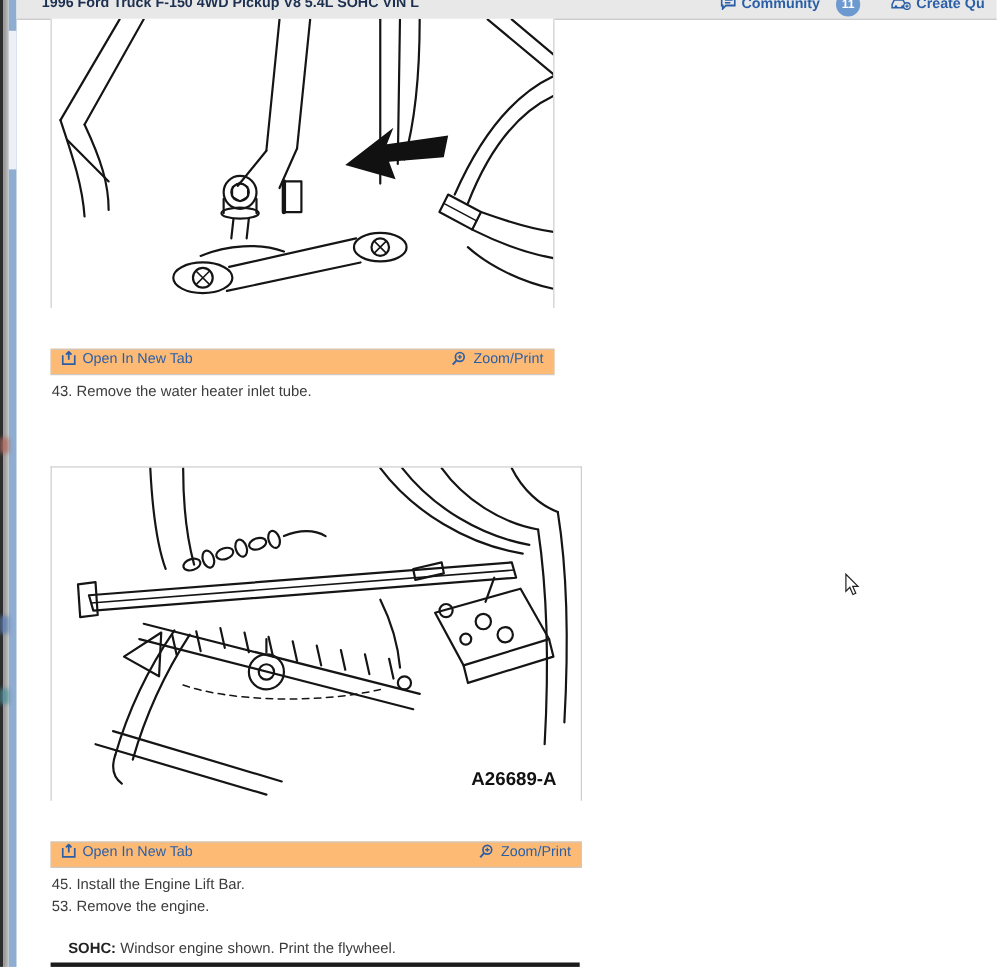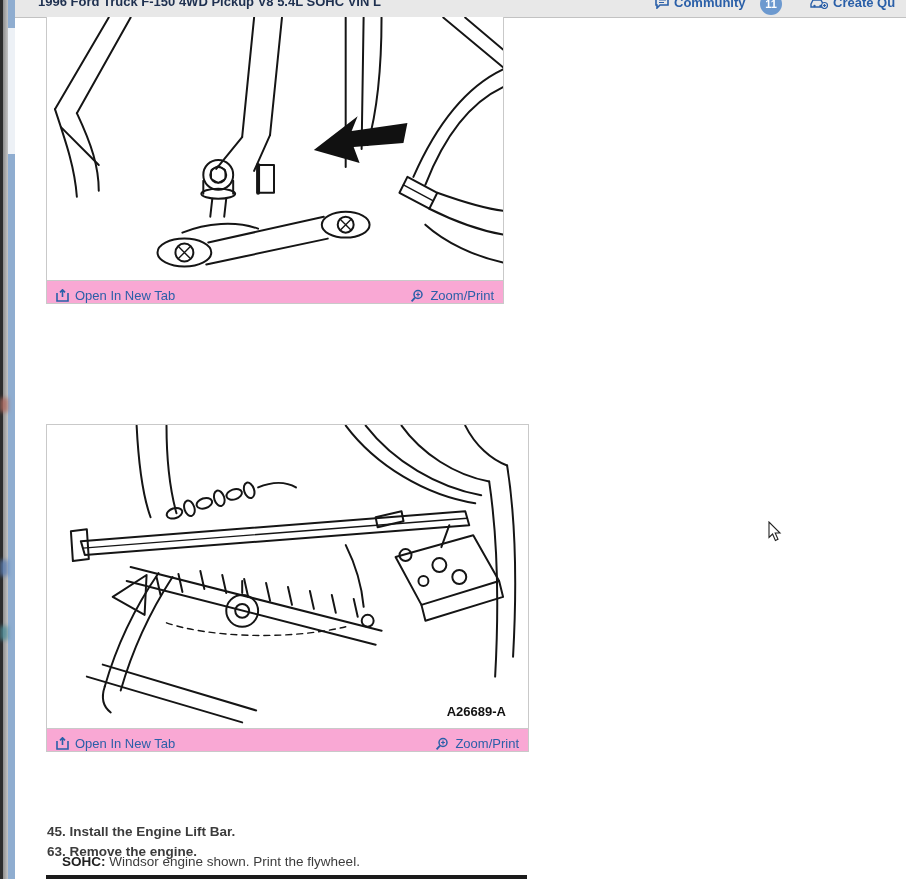--- a/index.html
+++ b/index.html
@@ -29,28 +29,28 @@
   .badge{position:absolute;left:745px;top:-7px;width:22px;height:22px;border-radius:50%;
     background:#6c99cf;color:#fff;font-size:11px;font-weight:bold;display:flex;
     align-items:center;justify-content:center;}
   
   .fig{position:absolute;background:#fff;}
   .fig1{left:46px;top:17px;width:458px;}
   .fig2{left:46px;top:424px;width:483px;}
   .fig-img{background:#fff;position:relative;overflow:hidden;}
   .fig1 .fig-img{height:263px;border-left:1px solid #c9c9c9;border-right:1px solid #c9c9c9;}
   .fig2 .fig-img{height:303px;border:1px solid #c9c9c9;border-bottom:none;}
-  .fig-bar{height:22px;border:1px solid #c9c9c9;background:#f9a8d4;display:flex;
-    align-items:flex-end;justify-content:space-between;padding:0 9px;font-size:13px;}
+  .fig-bar{height:22px;border:1px solid #c9c9c9;background:#fdba74;display:flex;
+    align-items:flex-start;justify-content:space-between;padding:0 9px;font-size:13px;margin-top:37px;}
   .fig-link{color:#2a5fa8;display:flex;align-items:center;gap:6px;cursor:pointer;}
-  .fig-code{position:absolute;right:22px;bottom:9px;font-size:13px;font-weight:bold;color:#111;}
+  .fig-code{position:absolute;right:22px;bottom:9px;font-size:17px;font-weight:bold;color:#111;}
   
   .steps{position:absolute;left:47px;font-size:13.5px;color:#3c3c3c;line-height:20px;}
   .steps-upper{top:346px;}
-  .steps-lower{top:822px;font-weight:bold;}
+  .steps-lower{top:794px;}
   .note-line{position:absolute;left:62px;top:854px;font-size:13.5px;color:#3c3c3c;}
   .note-line b{color:#222;}
   
   .next-img-edge{position:absolute;left:46px;top:875px;width:481px;height:4px;background:#1b1b1b;}
   .cursor{position:absolute;left:768px;top:521px;}
   svg{display:block;}
   .diagram{width:100%;height:100%;}
 </style>
 </head>
 <body>
@@ -148,20 +148,21 @@
           <circle cx="8" cy="5.5" r="4" fill="none" stroke="#2a5fa8" stroke-width="1.5"></circle>
           <path d="M8,3.6 v3.8 M6.1,5.5 h3.8" stroke="#2a5fa8" stroke-width="1.2"></path>
           <path d="M5,8.6 L1.6,12.4" stroke="#2a5fa8" stroke-width="1.8"></path>
         </svg>
       <span>Zoom/Print</span>
     </span>
   </div>
 </div>
 
 <div class="steps steps-upper">
+  <div>43. Remove the water heater inlet tube.</div>
 </div>
 
 <div class="fig fig2">
   <div class="fig-img">
     <svg class="diagram" viewBox="0 0 483 303">
       <g fill="none" stroke="#151515" stroke-width="2" stroke-linecap="round" stroke-linejoin="round">
         <path d="M90,0 C92,40 96,70 104,92"></path>
           <path d="M120,0 C120,40 124,66 130,88"></path>
         <path d="M300,0 C330,40 380,70 430,78"></path>
           <path d="M320,0 C348,36 392,62 436,70"></path>
@@ -220,21 +221,21 @@
           <path d="M8,3.6 v3.8 M6.1,5.5 h3.8" stroke="#2a5fa8" stroke-width="1.2"></path>
           <path d="M5,8.6 L1.6,12.4" stroke="#2a5fa8" stroke-width="1.8"></path>
         </svg>
       <span>Zoom/Print</span>
     </span>
   </div>
 </div>
 
 <div class="steps steps-lower">
   <div>45. Install the Engine Lift Bar.</div>
-  <div>63. Remove the engine.</div>
+  <div>53. Remove the engine.</div>
 </div>
 
 <div class="note-line"><b>SOHC:</b><span> Windsor engine shown. Print the flywheel.</span></div>
 
 <div class="next-img-edge"></div>
 
 <div class="cursor">
   <svg width="14" height="21" viewBox="0 0 14 21">
       <path d="M1,1 L1,16.5 L4.6,13 L7.4,19.5 L10,18.3 L7.2,12 L12,12 Z" fill="#fff" stroke="#222" stroke-width="1.1"></path>
     </svg>

